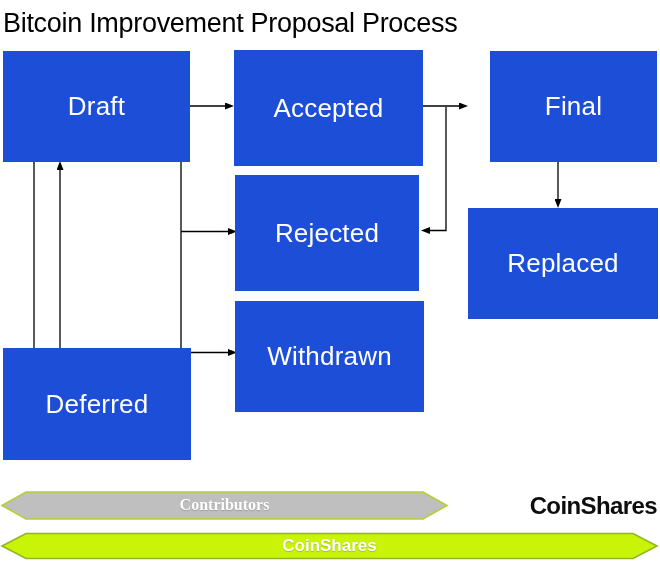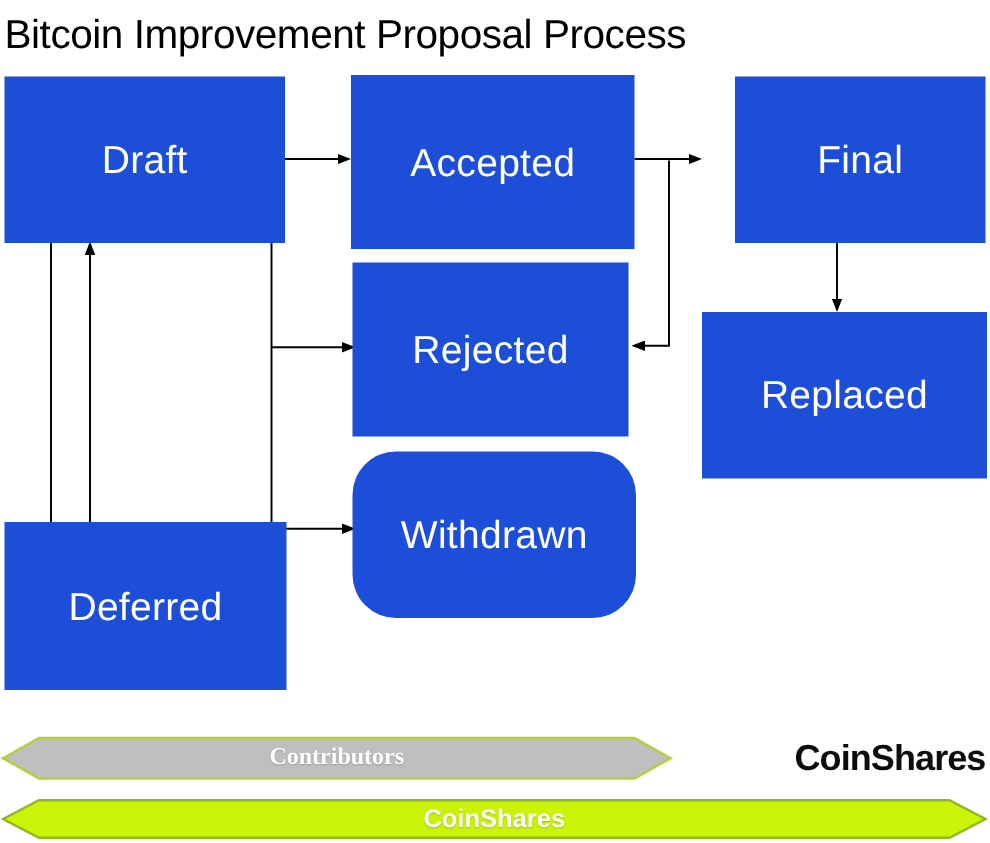--- a/index.html
+++ b/index.html
@@ -35,21 +35,21 @@
     align-items: center;
     justify-content: center;
     font-size: 26px;
     letter-spacing: 0.2px;
   }
   .n-draft     { left: 3px;   top: 51px;  width: 187px; height: 111px; }
   .n-accepted  { left: 234px; top: 50px;  width: 189px; height: 116px; }
   .n-final     { left: 490px; top: 51px;  width: 167px; height: 111px; }
   .n-rejected  { left: 235px; top: 175px; width: 184px; height: 116px; }
   .n-replaced  { left: 468px; top: 208px; width: 190px; height: 111px; }
-  .n-withdrawn { left: 235px; top: 301px; width: 189px; height: 111px; border-radius: 29px; }
+  .n-withdrawn { left: 235px; top: 301px; width: 189px; height: 111px; }
   .n-deferred  { left: 3px;   top: 348px; width: 188px; height: 112px; }
   .n-active    { left: 468px; top: 362px; width: 190px; height: 111px; }
   .edge { fill: none; stroke: #000000; stroke-width: 1.3; }
   .lane-shape { stroke-width: 1.6; }
   .lane-label {
     position: absolute;
     display: flex;
     align-items: center;
     justify-content: center;
     color: #ffffff;

